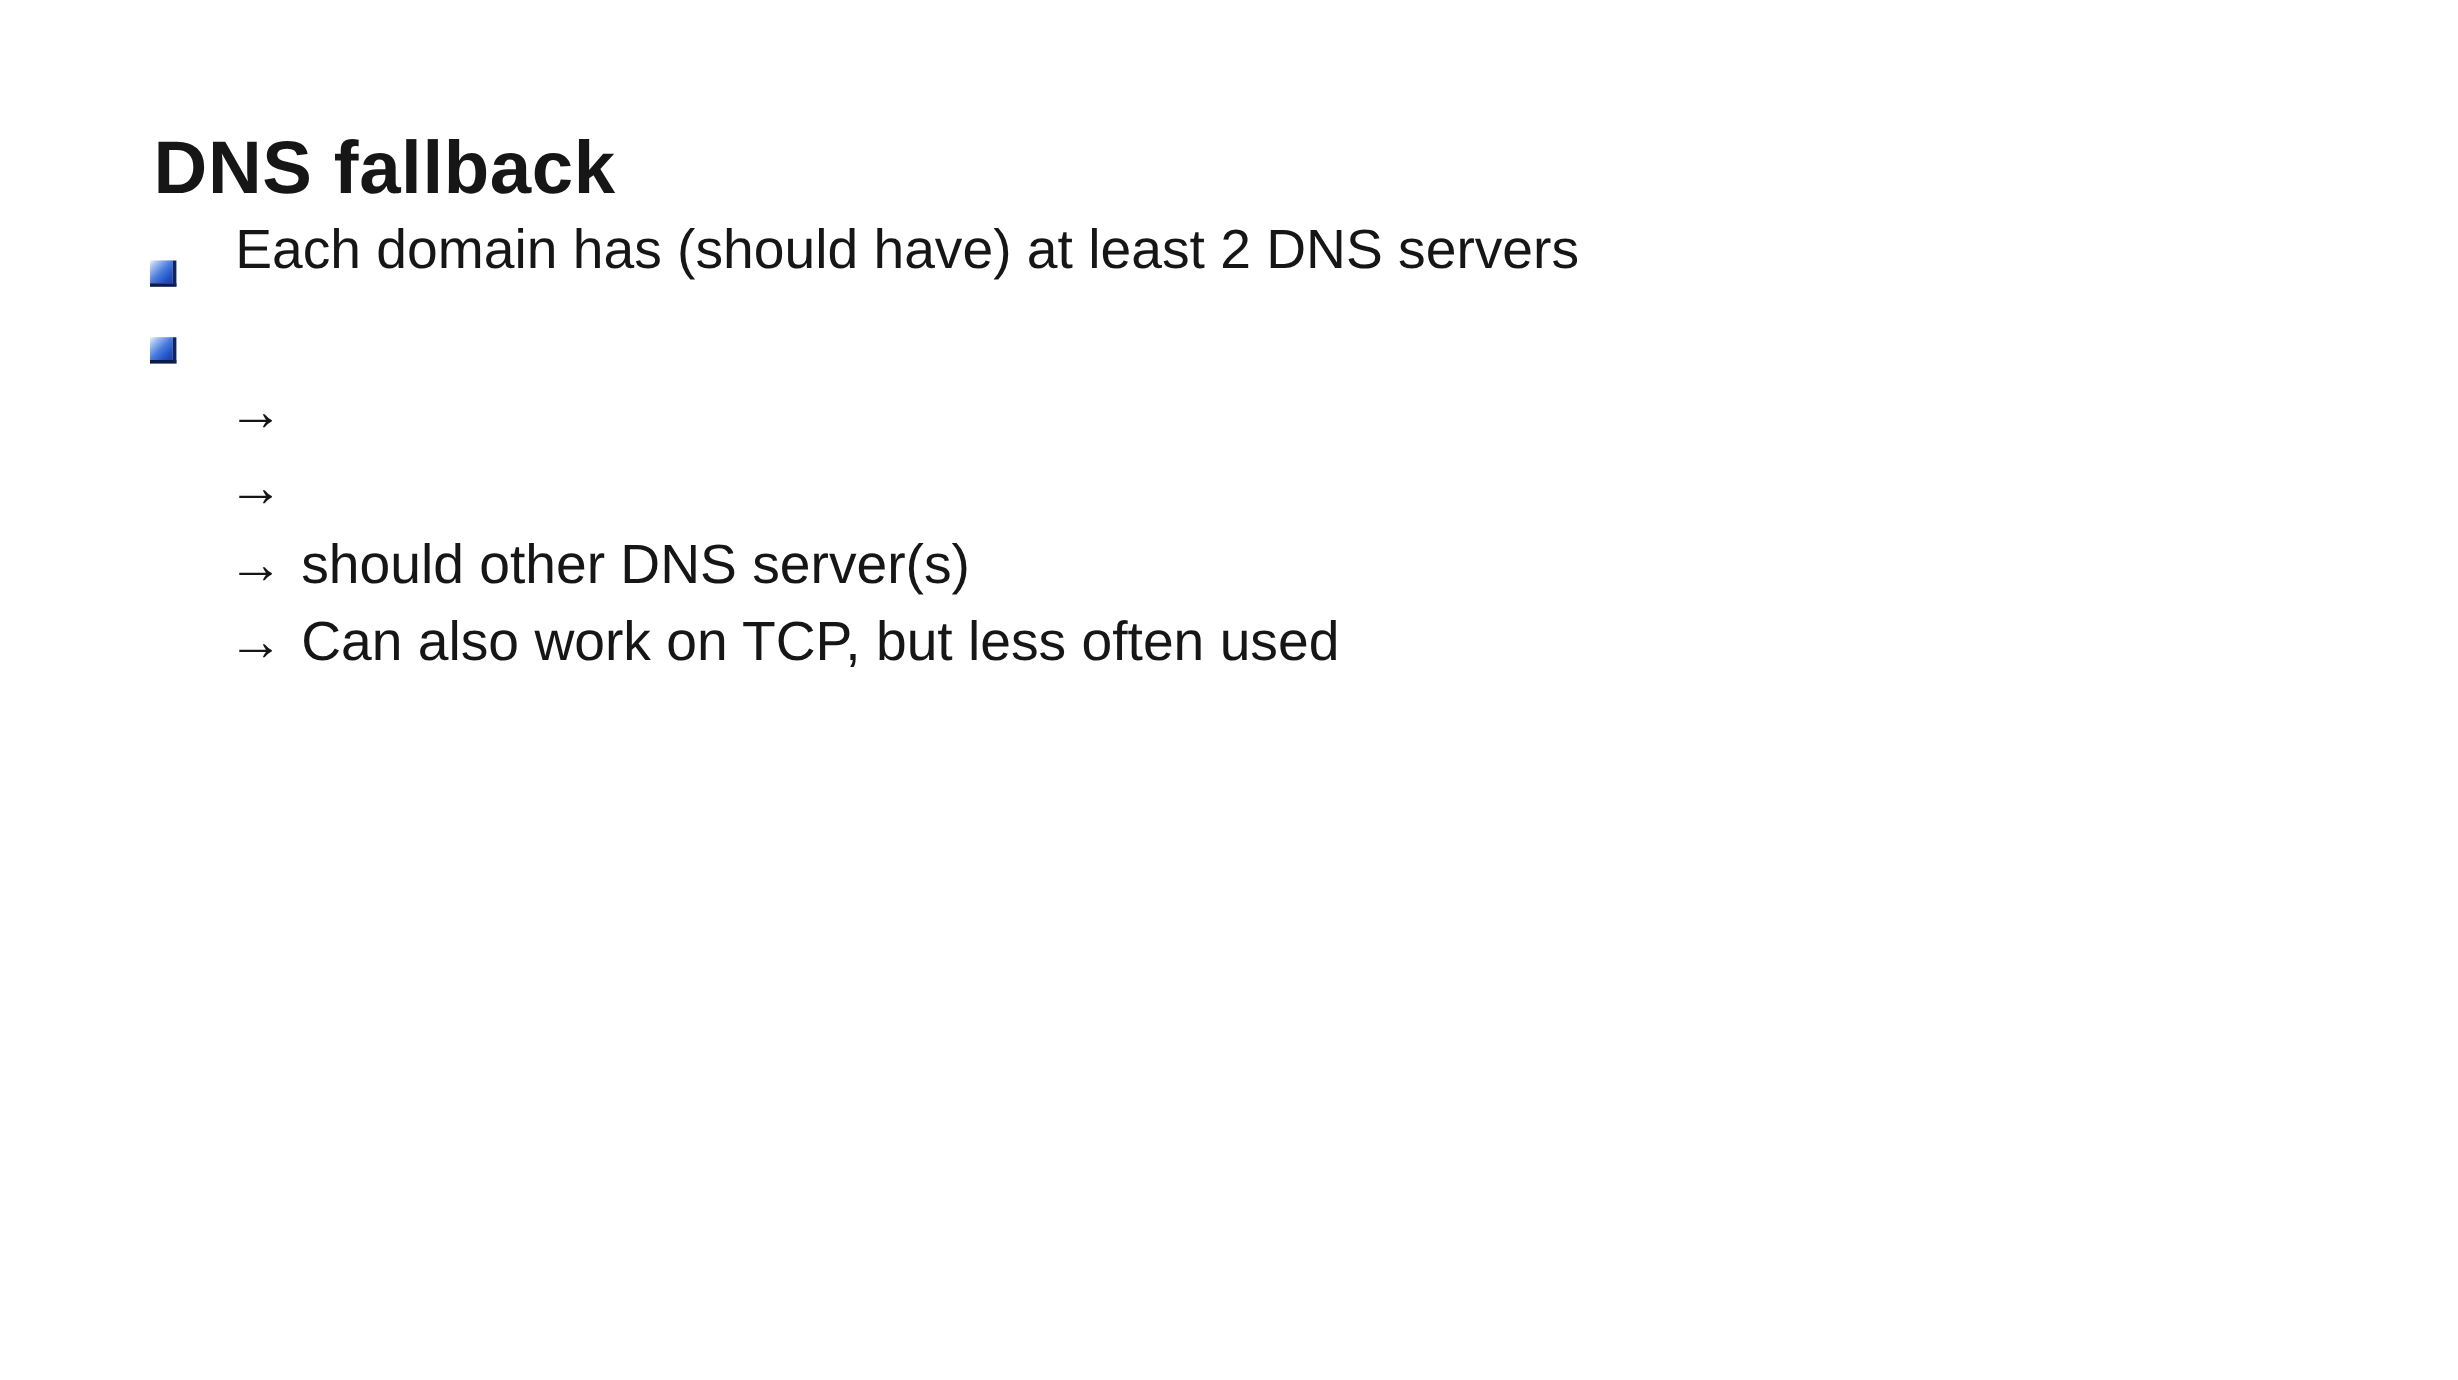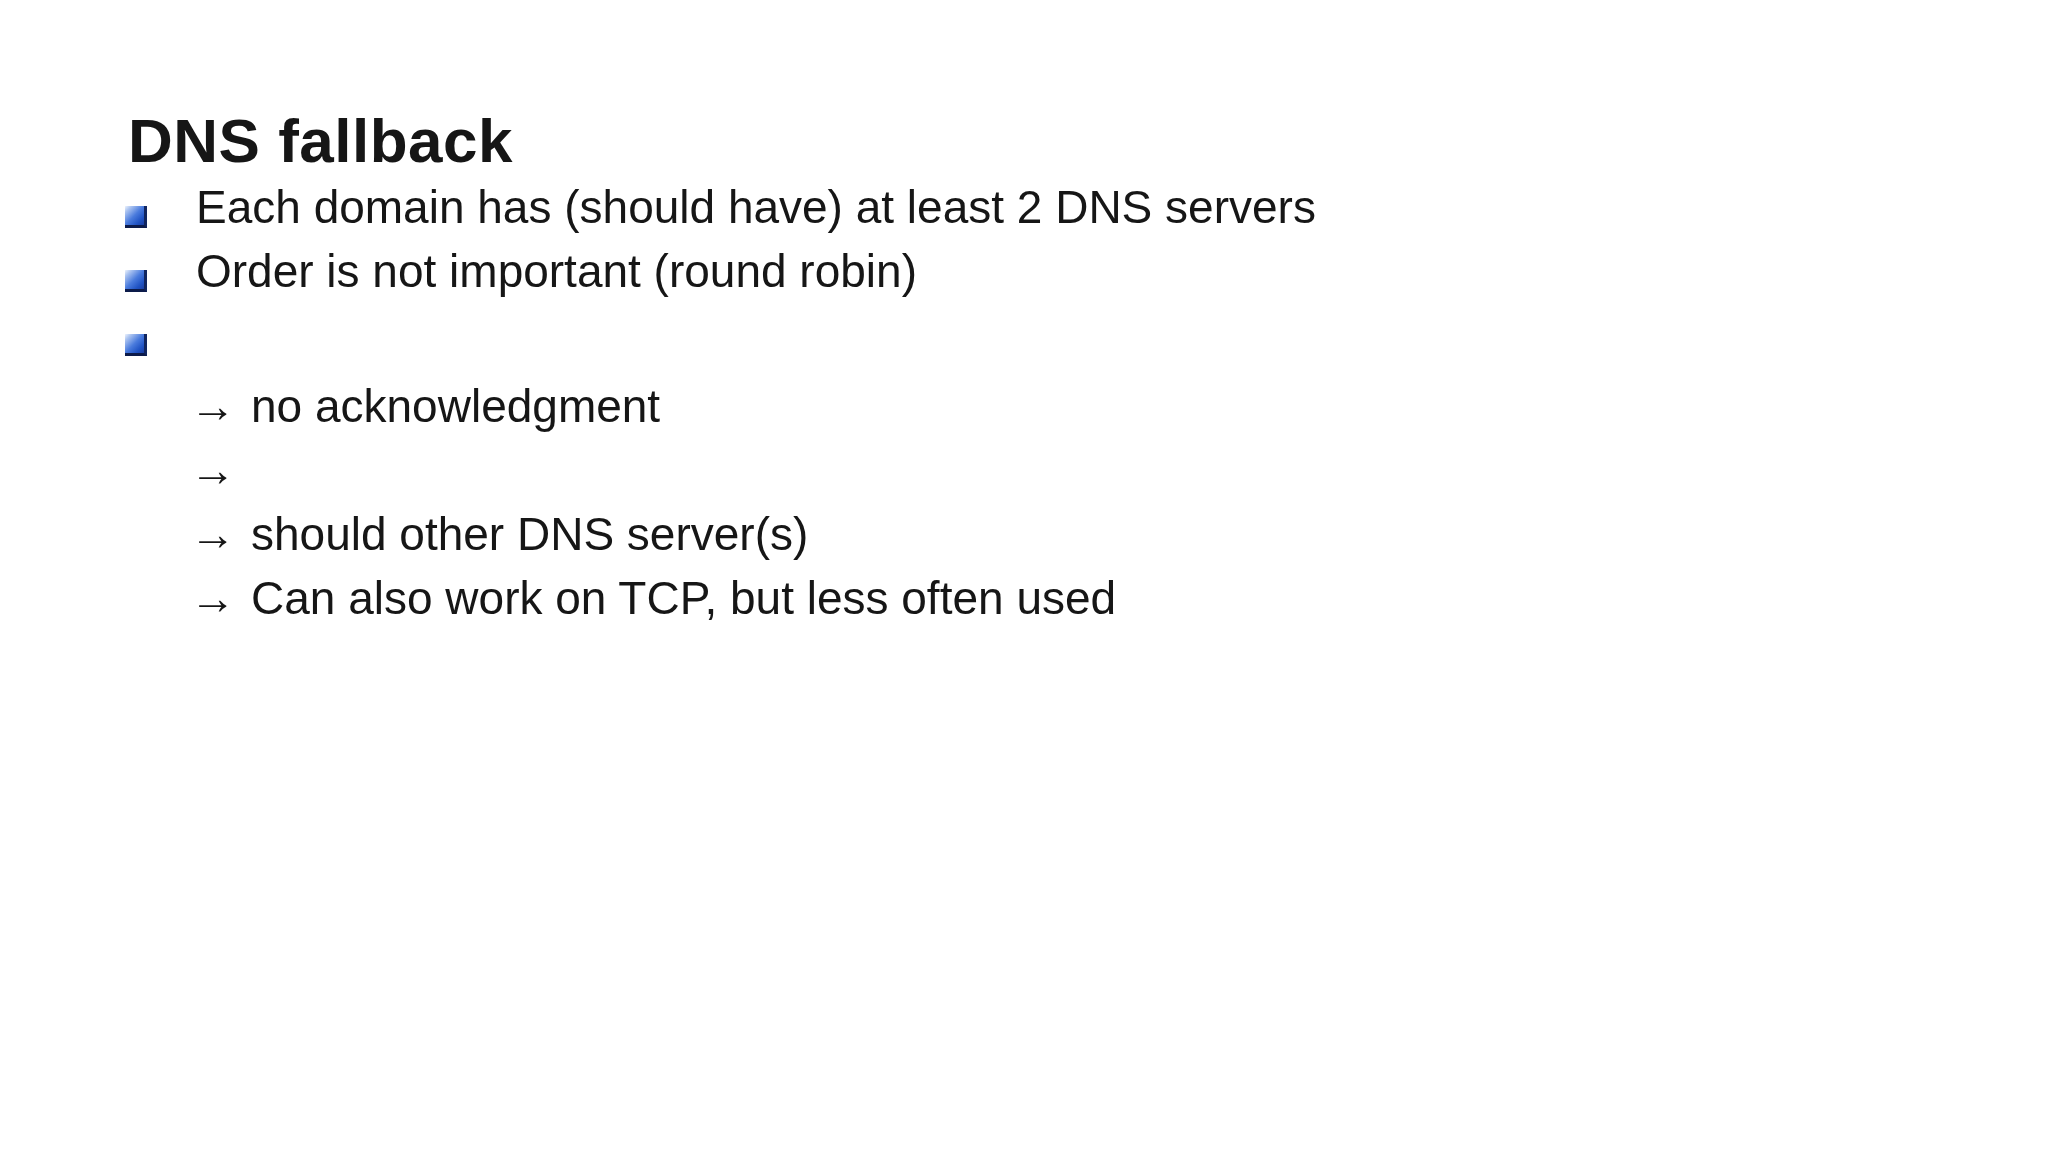--- a/index.html
+++ b/index.html
@@ -29,21 +29,21 @@
   .bullet-list {
     position: absolute;
     left: 125px;
     top: 175px;
     margin: 0;
     padding: 0;
     list-style: none;
   }
   .bullet-item {
     display: flex;
-    align-items: center;
+    align-items: flex-end;
     height: 64px;
     font-size: 46px;
     line-height: 64px;
     white-space: nowrap;
   }
   .bullet-square {
     flex: 0 0 auto;
     width: 19px;
     height: 19px;
     margin-top: 20px;
@@ -84,35 +84,30 @@
 
   <h1 class="slide-title">DNS fallback</h1>
 
   <ul class="bullet-list">
 
     <li class="bullet-item">
       <span class="bullet-square"></span>
       <span class="bullet-label">Each domain has (should have) at least 2 DNS servers</span>
     </li>
 
-    <li class="bullet-item">
-      <span class="bullet-square"></span>
-      <span class="bullet-label">Order is not important (round robin)</span>
-    </li>
 
     <li class="bullet-item">
       <span class="bullet-square"></span>
     </li>
 
     <li>
       <ul class="sub-list">
 
         <li class="sub-item">
           <span class="arrow-glyph">→</span>
-          <span>no acknowledgment</span>
         </li>
 
         <li class="sub-item">
           <span class="arrow-glyph">→</span>
         </li>
 
         <li class="sub-item">
           <span class="arrow-glyph">→</span>
           <span>should other DNS server(s)</span>
         </li>

